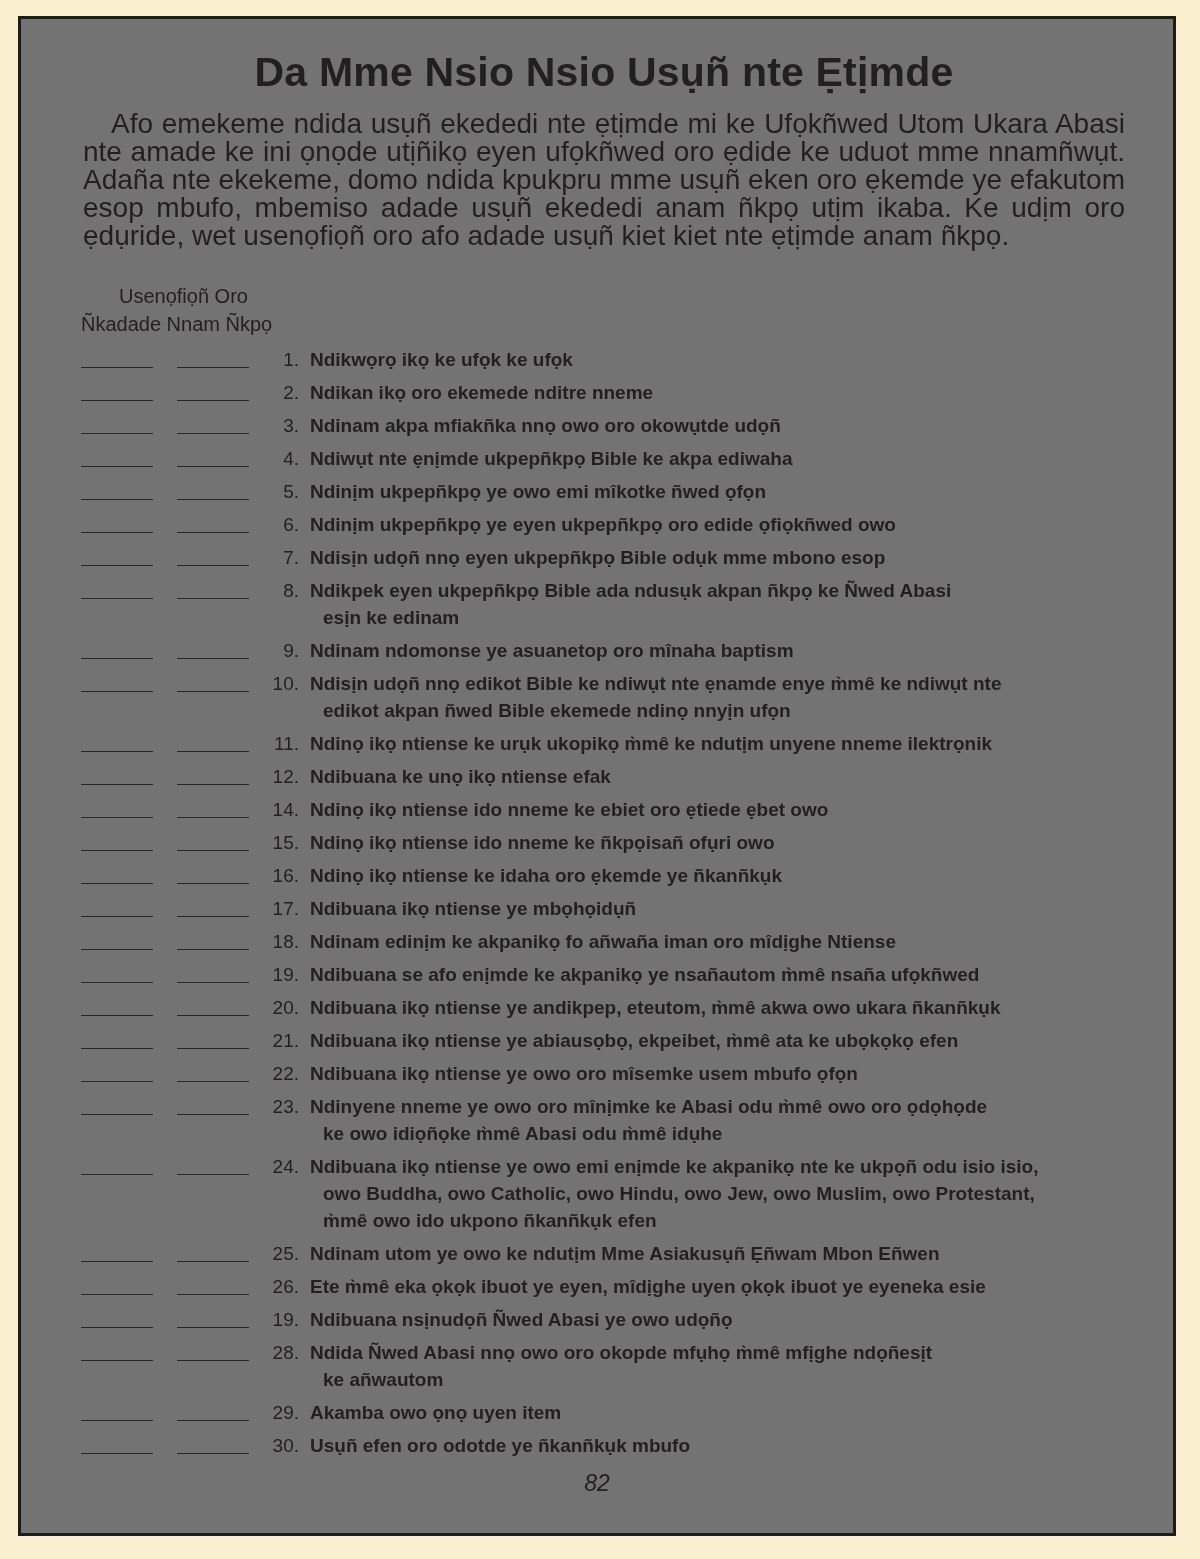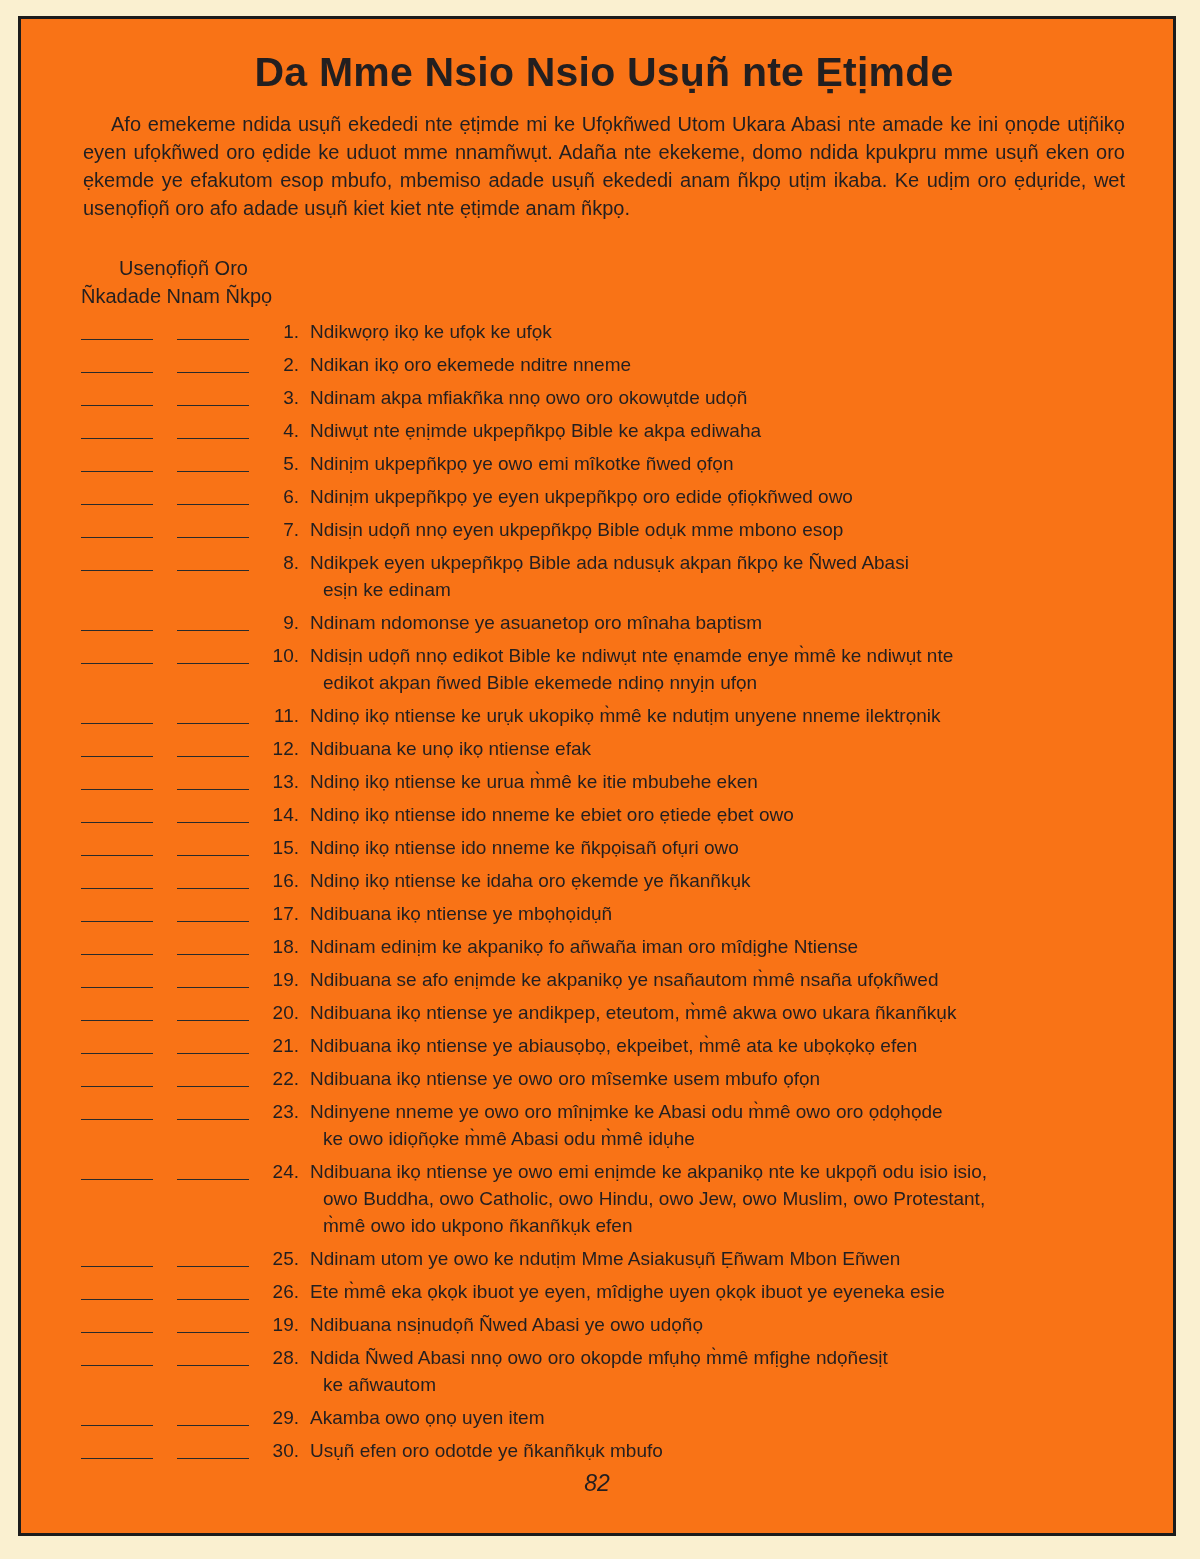--- a/index.html
+++ b/index.html
@@ -17,38 +17,38 @@
     overflow: hidden;
   }
   .frame {
     position: absolute;
     left: 18px;
     top: 16px;
     width: 1158px;
     height: 1520px;
     border: 3px solid #1c1c1c;
     box-sizing: border-box;
-    background: #f97316;
+    background: #737373;
     padding-left: 25px;
   }
   .content {
     position: absolute;
     left: 0; top: 0; right: 0; bottom: 0;
     padding: 24px 30px 0 44px;
     box-sizing: border-box;
   }
   .title {
     text-align: center;
     font-size: 41px;
     font-weight: 700;
     letter-spacing: 0.2px;
     margin: 6px 0 14px 0;
   }
   .intro {
-    font-size: 20px;
+    font-size: 28px;
     line-height: 28px;
     text-align: justify;
     text-indent: 28px;
     margin: 0 18px 16px 18px;
   }
   .col-headers {
     margin: 32px 0 8px 16px;
     font-size: 20px;
     line-height: 28px;
   }
@@ -78,20 +78,21 @@
     flex: none;
     width: 36px;
     text-align: right;
   }
   .text {
     flex: 1;
     margin-left: 11px;
     padding-left: 13px;
     text-indent: -13px;
     white-space: pre-wrap;
+    font-weight: bold;
   }
   .page-number {
     position: absolute;
     left: 0;
     right: 0;
     bottom: 36px;
     text-align: center;
     font-size: 23px;
     font-style: italic;
   }
@@ -192,26 +193,20 @@
     <span class="text">Ndinọ ikọ ntiense ke urụk ukopikọ m̀mê ke ndutịm unyene nneme ilektrọnik</span>
   </div>
 
   <div class="row">
     <span class="blank blank-1"></span>
     <span class="blank blank-2"></span>
     <span class="num">12.</span>
     <span class="text">Ndibuana ke unọ ikọ ntiense efak</span>
   </div>
 
-  <div class="row">
-    <span class="blank blank-1"></span>
-    <span class="blank blank-2"></span>
-    <span class="num">13.</span>
-    <span class="text">Ndinọ ikọ ntiense ke urua m̀mê ke itie mbubehe eken</span>
-  </div>
 
   <div class="row">
     <span class="blank blank-1"></span>
     <span class="blank blank-2"></span>
     <span class="num">14.</span>
     <span class="text">Ndinọ ikọ ntiense ido nneme ke ebiet oro ẹtiede ẹbet owo</span>
   </div>
 
   <div class="row">
     <span class="blank blank-1"></span>

